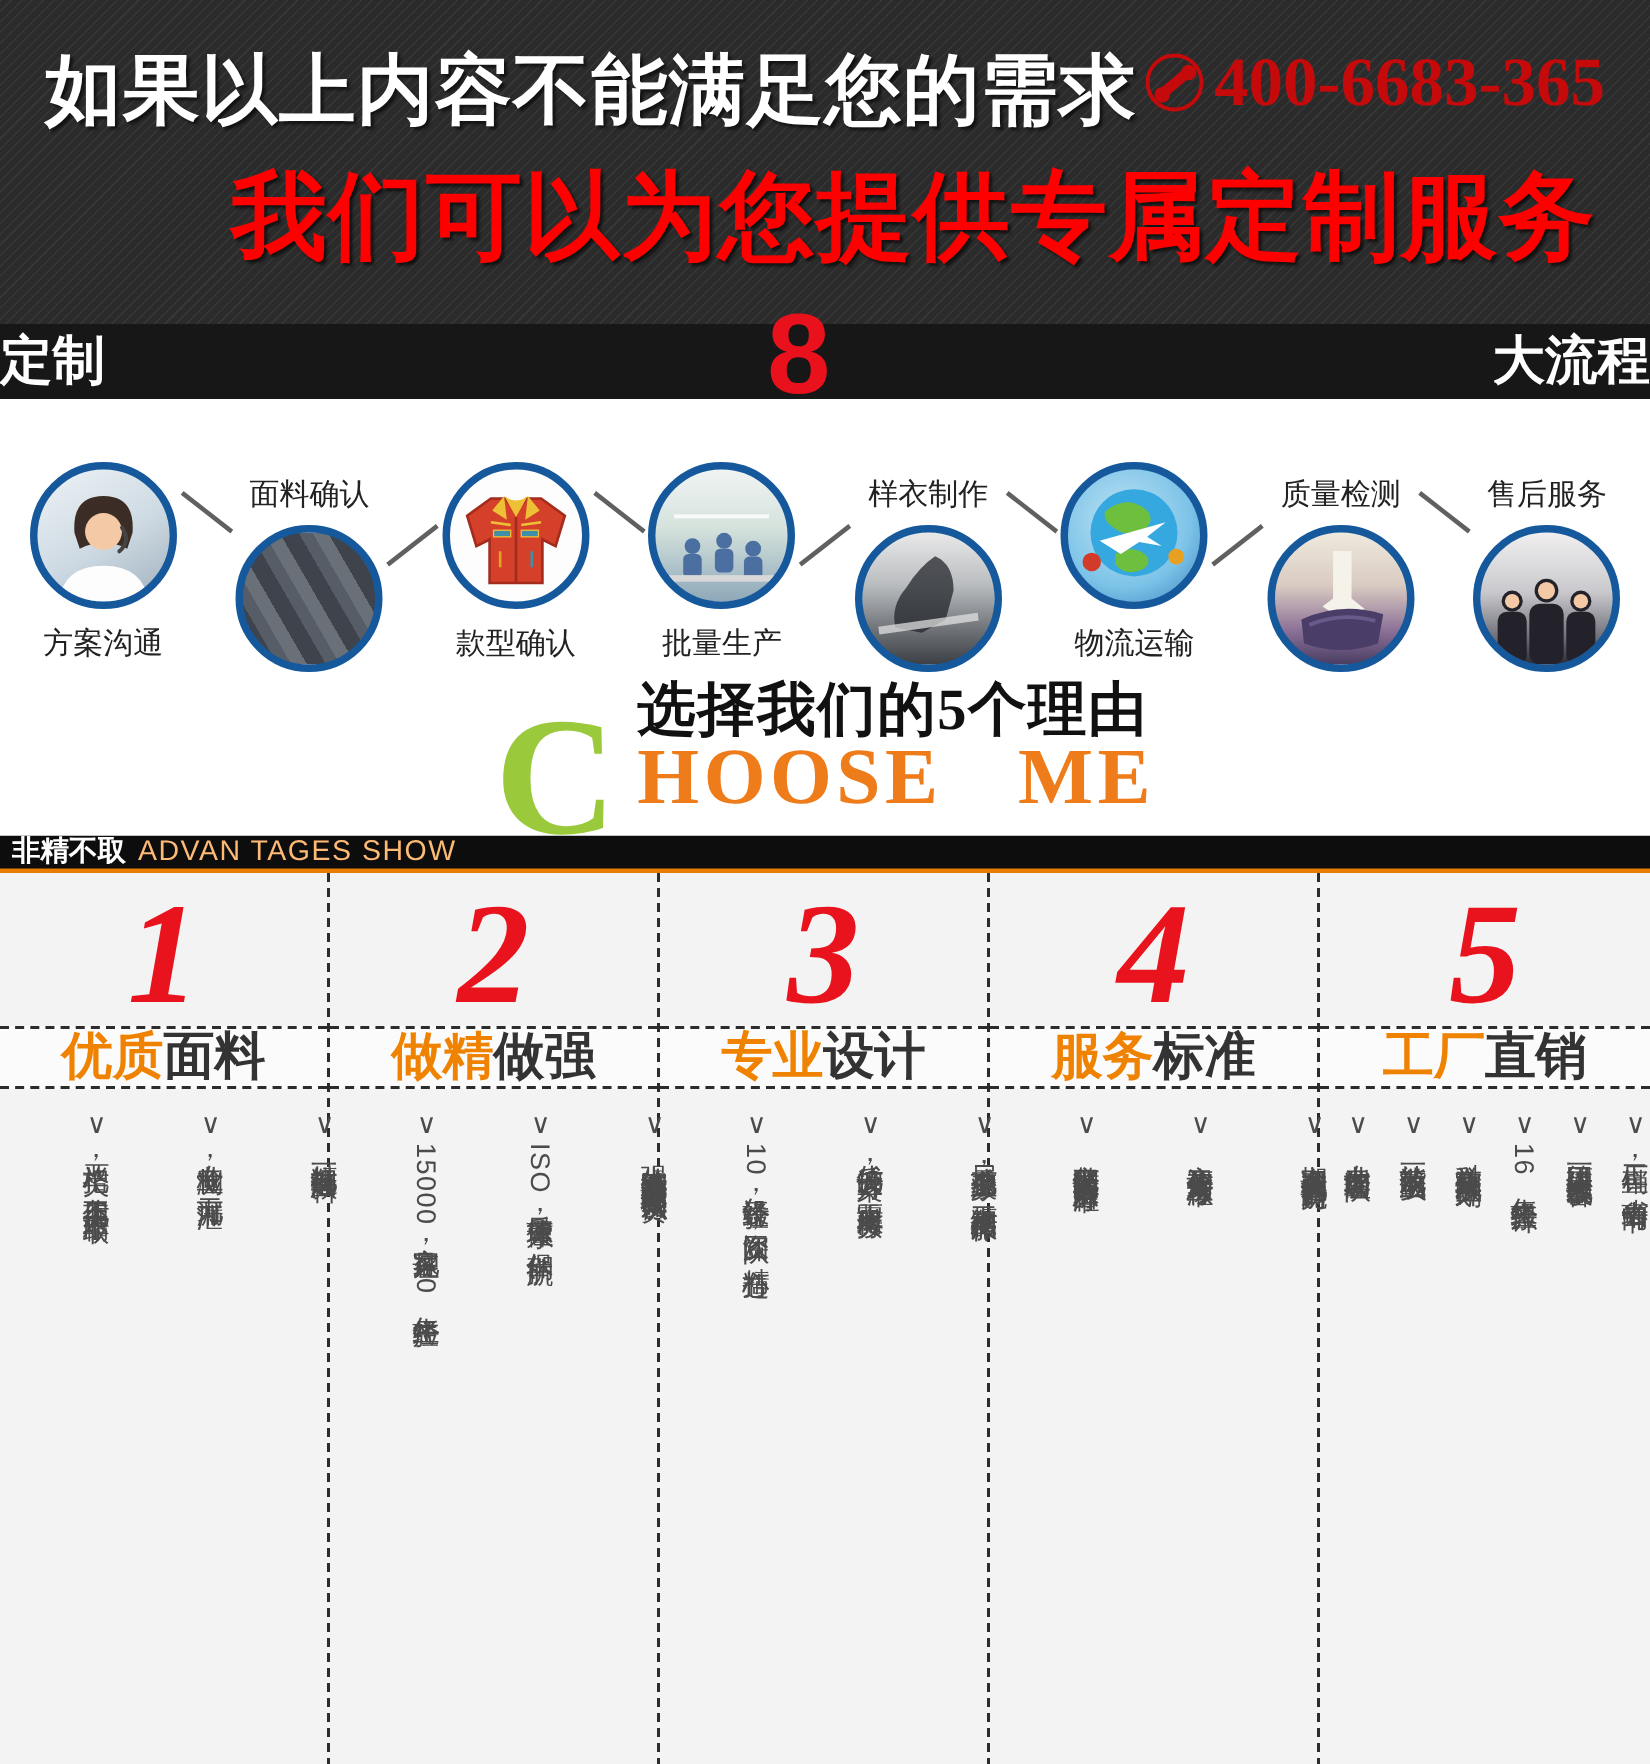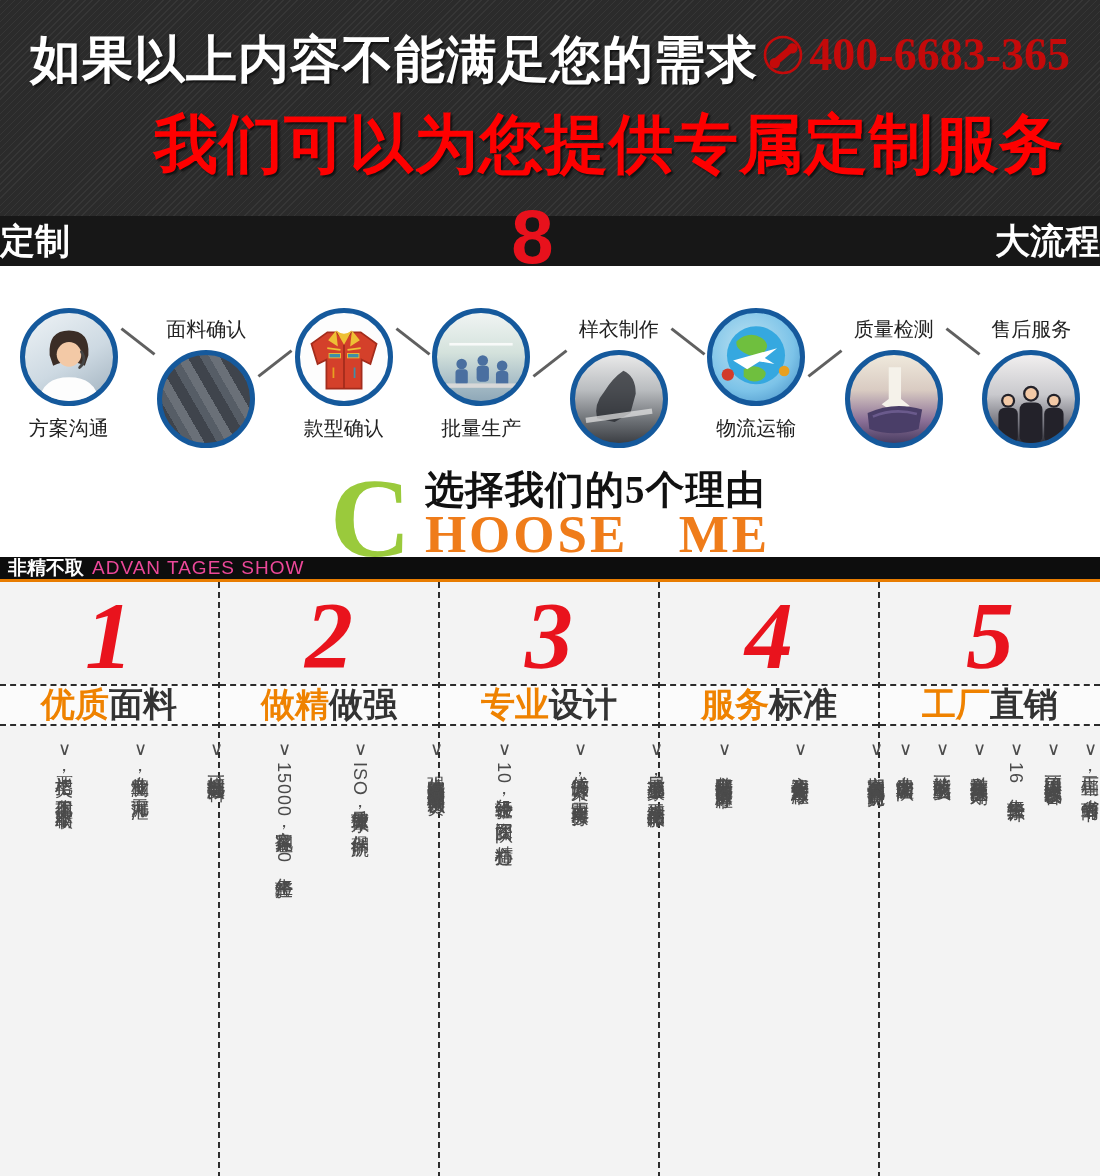--- a/index.html
+++ b/index.html
@@ -66,37 +66,37 @@
   .connector{ position:absolute; width:42px; height:3px; background:#606060; }
   .conn-down{ transform:rotate(38deg); top:74px; }
   .conn-up{ transform:rotate(-38deg); top:96px; }
 
   
   .choose{ height:87px; background:#fff; display:flex; justify-content:center; align-items:flex-end; overflow:visible; position:relative; z-index:2; }
   .choose-c{
     font-family:"Liberation Serif", serif; font-weight:700; color:#9aca3c;
     font-size:112px; line-height:78px; margin-right:4px;
   }
-  .choose-right{ display:flex; flex-direction:column; align-items:flex-start; padding-bottom:0;margin-left:10px; }
+  .choose-right{ display:flex; flex-direction:column; align-items:flex-start; padding-bottom:16px;margin-left:10px; }
   .choose-cn{
     font-family:"Liberation Serif", serif; font-weight:900; color:#111;
     font-size:39px; line-height:42px; letter-spacing:1px;
   }
   .choose-en{
     font-family:"Liberation Serif", serif; font-weight:700; color:#ef7c1a;
     font-size:53px; line-height:46px; letter-spacing:3px; word-spacing:34px;
   }
 
   
   .adv-bar{
     height:25px; background:#0d0d0d; border-bottom:3px solid #e87c00;
     display:flex; align-items:center; padding-left:8px;
   }
   .adv-cn{ color:#fff; font-size:19px; font-weight:700; line-height:22px; }
-  .adv-en{ color:#ec4899; font-size:19px; margin-left:8px; letter-spacing:1px; }
+  .adv-en{ color:#fdba74; font-size:19px; margin-left:8px; letter-spacing:1px; }
 
   
   .reasons{ height:616px; background:#f3f3f3; display:flex; }
   .reason-col{ flex:1 1 20%; min-width:0; }
   .reason-col:not(:last-child){ border-right:2px dashed #2c2c2c; }
   .reason-number{
     height:102px; text-align:center; color:#e9131d;
     font-family:"Liberation Serif", serif; font-style:italic; font-weight:700;
     font-size:96px; line-height:108px;
   }

